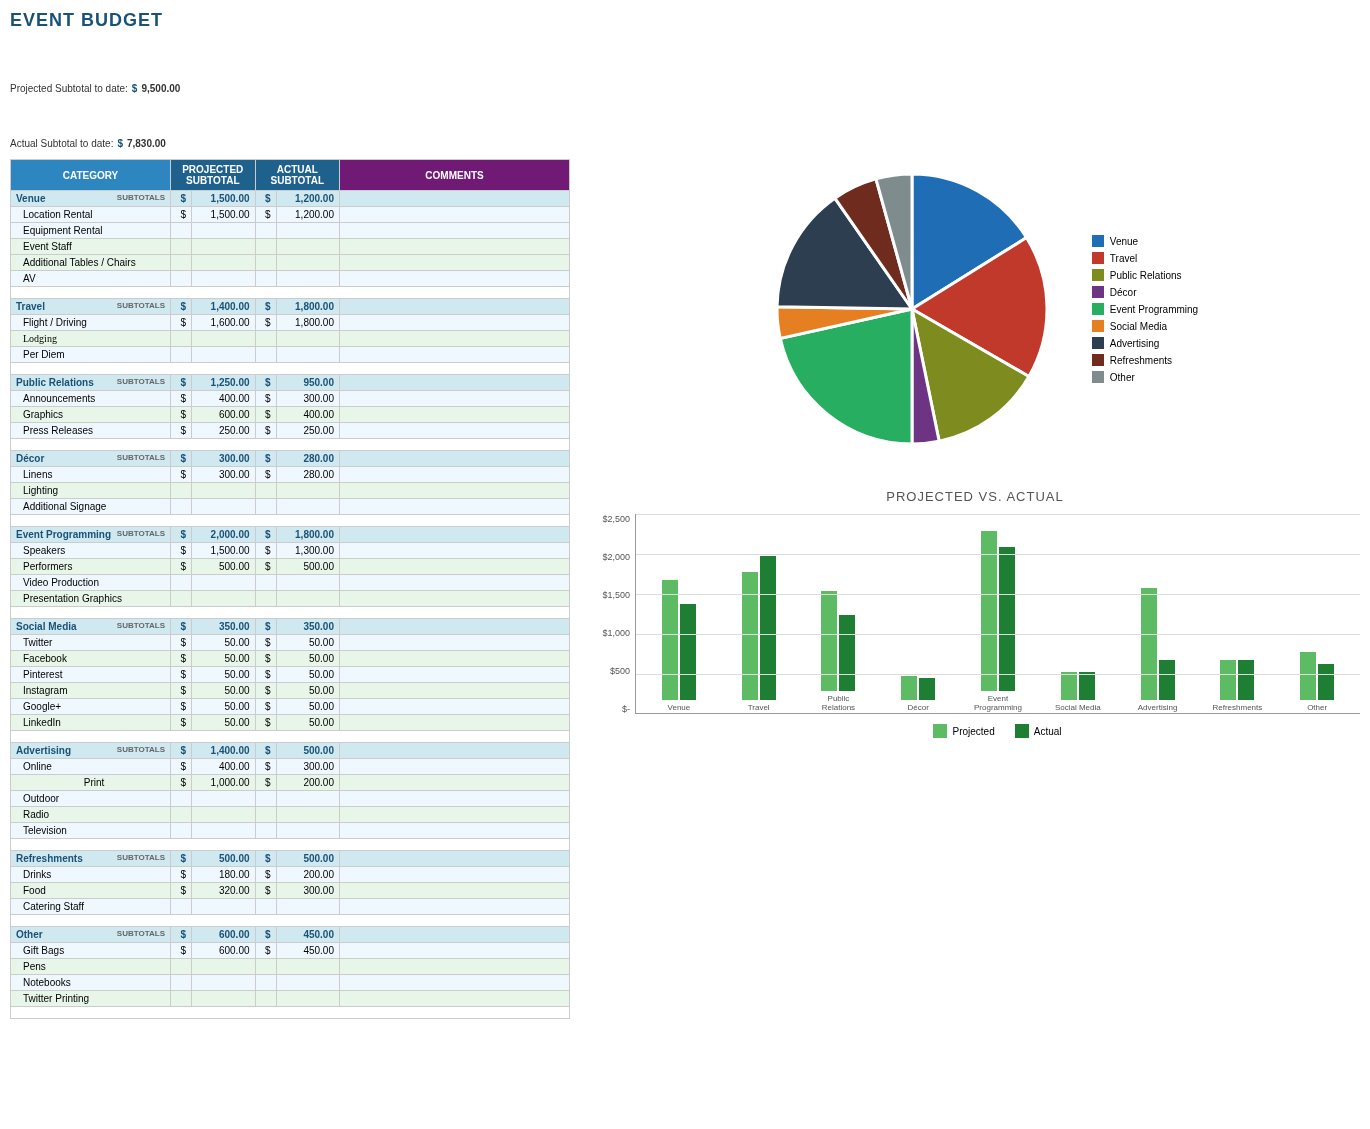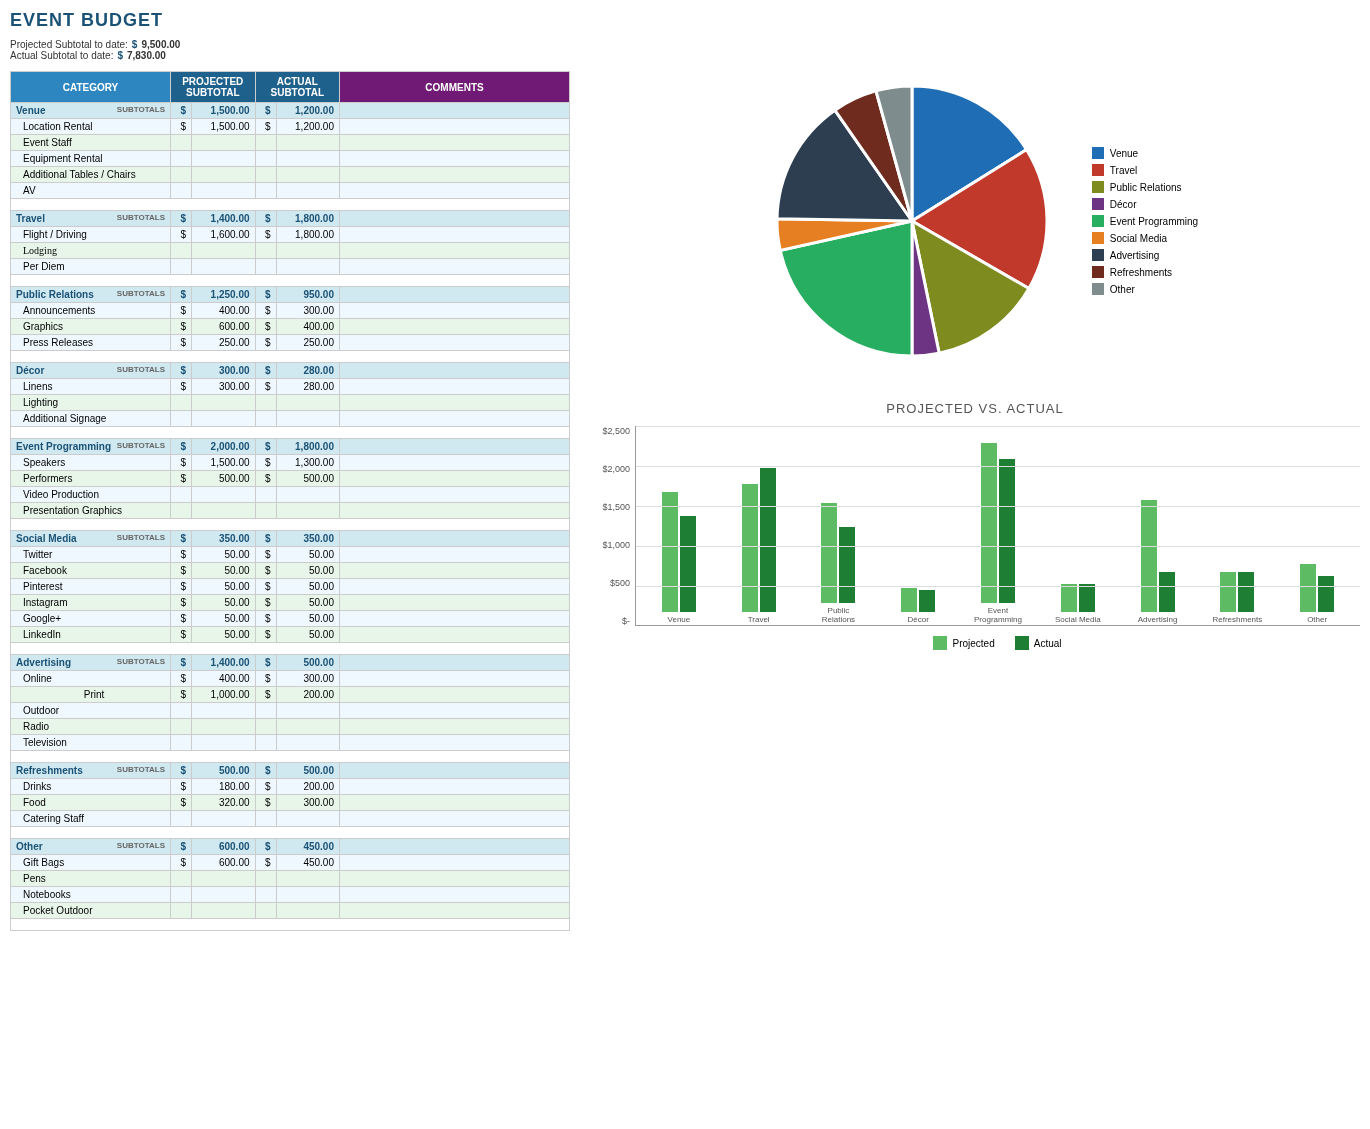--- a/index.html
+++ b/index.html
@@ -1,21 +1,21 @@
 <!DOCTYPE html>
 <html><head>
   <meta charset="utf-8">
   <style>
     * { box-sizing: border-box; margin: 0; padding: 0; }
     body { font-family: Arial, sans-serif; font-size: 11px; background: #fff; padding: 10px; }
     
     .page-title { font-size: 18px; font-weight: bold; color: #1a5276; margin-bottom: 8px; letter-spacing: 1px; }
     
     .summary { margin-bottom: 10px; }
-    .summary-row { display: flex; align-items: center; gap: 4px; font-size: 10px; color: #333; }
+    .summary-row { display: flex; align-items: center; gap: 4px; font-size: 10px; color: #333; margin-top: 44px; }
     .summary-dollar { color: #1a5276; font-weight: bold; }
     .summary-value { font-weight: bold; }
     
     .main-layout { display: flex; gap: 20px; }
     
     
     .budget-table { width: 560px; flex-shrink: 0; border-collapse: collapse; }
     .budget-table td, .budget-table th { border: 1px solid #ccc; padding: 2px 5px; font-size: 10px; }
     
     .header-row th { background: #2e86c1; color: white; text-align: center; font-size: 10px; font-weight: bold; text-transform: uppercase; padding: 4px; }
@@ -99,36 +99,36 @@
     <td class="col-comments"></td>
   </tr>
             <tr class="data-row">
       <td class="col-category" style="padding-left:12px;">Location Rental</td>
       <td class="amount-cell">$</td>
       <td class="amount-cell">1,500.00</td>
       <td class="amount-cell">$</td>
       <td class="amount-cell">1,200.00</td>
       <td class="col-comments"></td>
     </tr>
+            <tr class="data-row">
+      <td class="col-category" style="padding-left:12px;">Equipment Rental</td>
+      <td class="amount-cell"></td>
+      <td class="amount-cell"></td>
+      <td class="amount-cell"></td>
+      <td class="amount-cell"></td>
+      <td class="col-comments"></td>
+    </tr>
             <tr class="data-row alt">
       <td class="col-category" style="padding-left:12px;">Event Staff</td>
       <td class="amount-cell"></td>
       <td class="amount-cell"></td>
       <td class="amount-cell"></td>
       <td class="amount-cell"></td>
       <td class="col-comments"></td>
     </tr>
-            <tr class="data-row">
-      <td class="col-category" style="padding-left:12px;">Equipment Rental</td>
-      <td class="amount-cell"></td>
-      <td class="amount-cell"></td>
-      <td class="amount-cell"></td>
-      <td class="amount-cell"></td>
-      <td class="col-comments"></td>
-    </tr>
             <tr class="data-row alt">
       <td class="col-category" style="padding-left:12px;">Additional Tables / Chairs</td>
       <td class="amount-cell"></td>
       <td class="amount-cell"></td>
       <td class="amount-cell"></td>
       <td class="amount-cell"></td>
       <td class="col-comments"></td>
     </tr>
             <tr class="data-row">
       <td class="col-category" style="padding-left:12px;">AV</td>
@@ -476,21 +476,21 @@
     </tr>
             <tr class="data-row">
       <td class="col-category" style="padding-left:12px;">Notebooks</td>
       <td class="amount-cell"></td>
       <td class="amount-cell"></td>
       <td class="amount-cell"></td>
       <td class="amount-cell"></td>
       <td class="col-comments"></td>
     </tr>
             <tr class="data-row alt">
-      <td class="col-category" style="padding-left:12px;">Pocket Outdoor</td>
+      <td class="col-category" style="padding-left:12px;">Twitter Printing</td>
       <td class="amount-cell"></td>
       <td class="amount-cell"></td>
       <td class="amount-cell"></td>
       <td class="amount-cell"></td>
       <td class="col-comments"></td>
     </tr>
             <tr class="empty-row">
               <td colspan="6"></td>
             </tr>
           </tbody>

